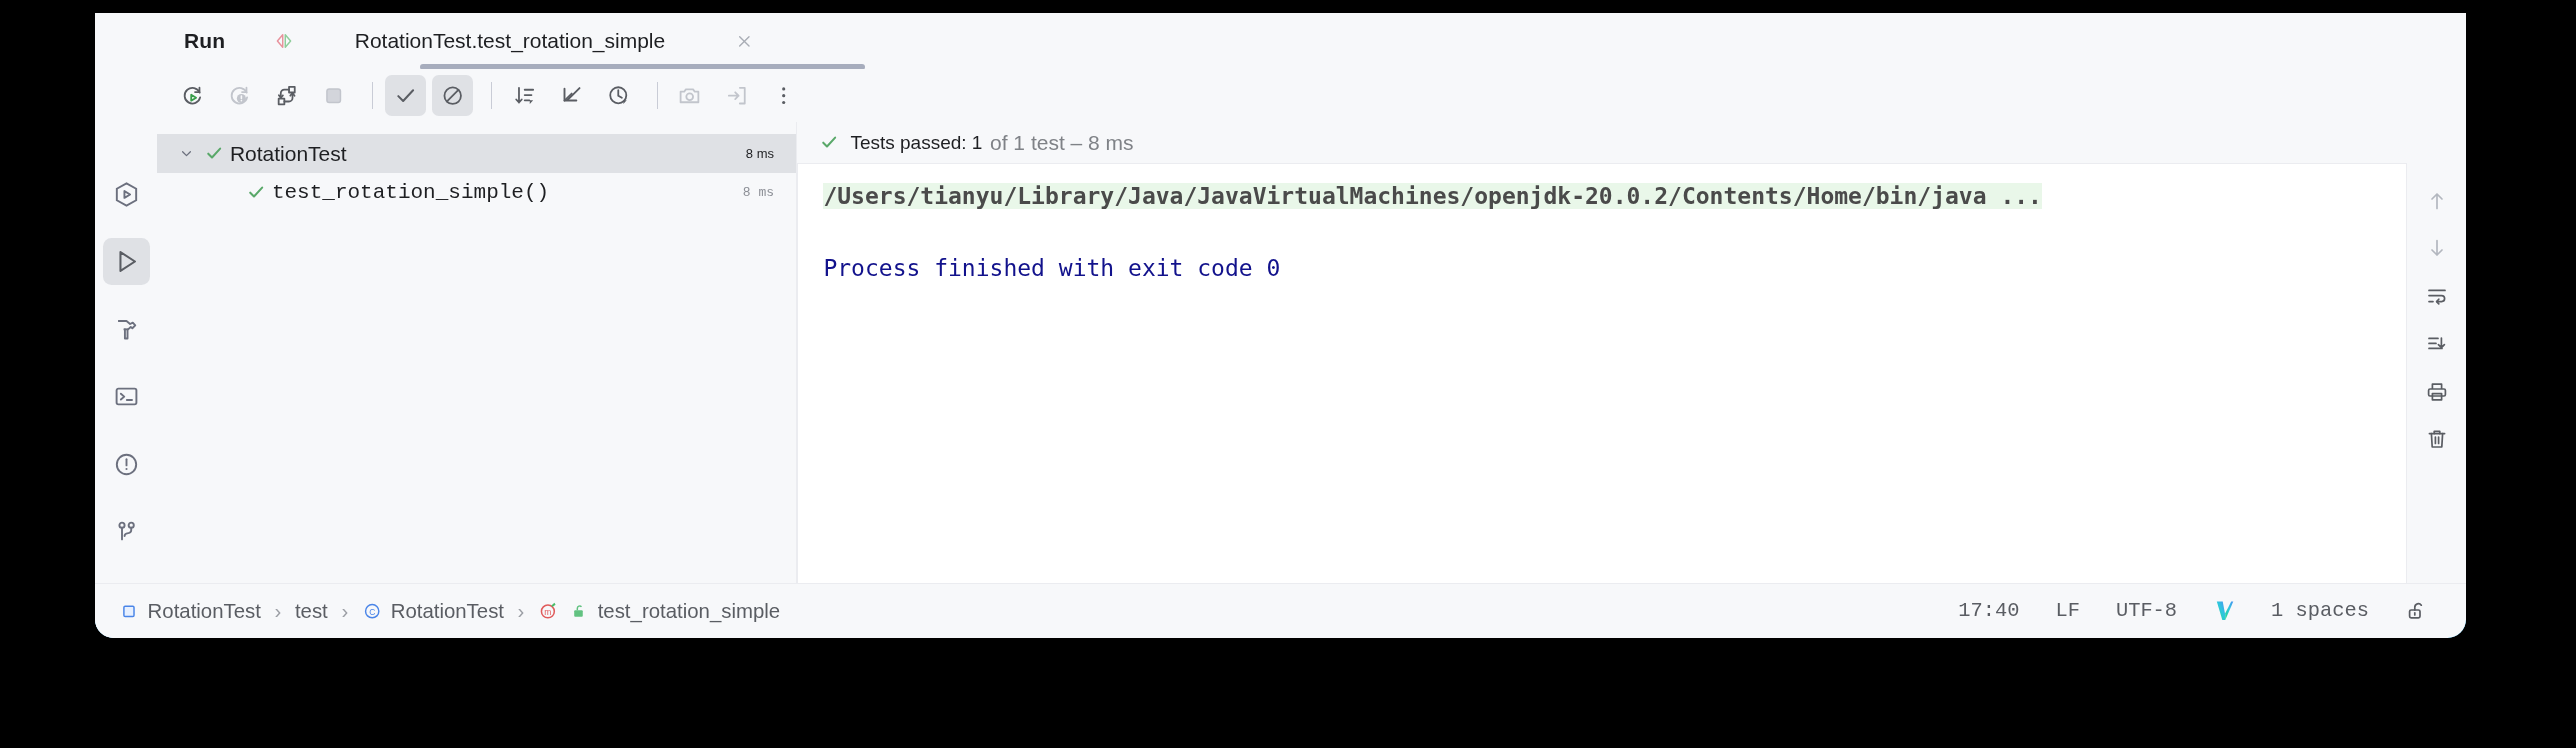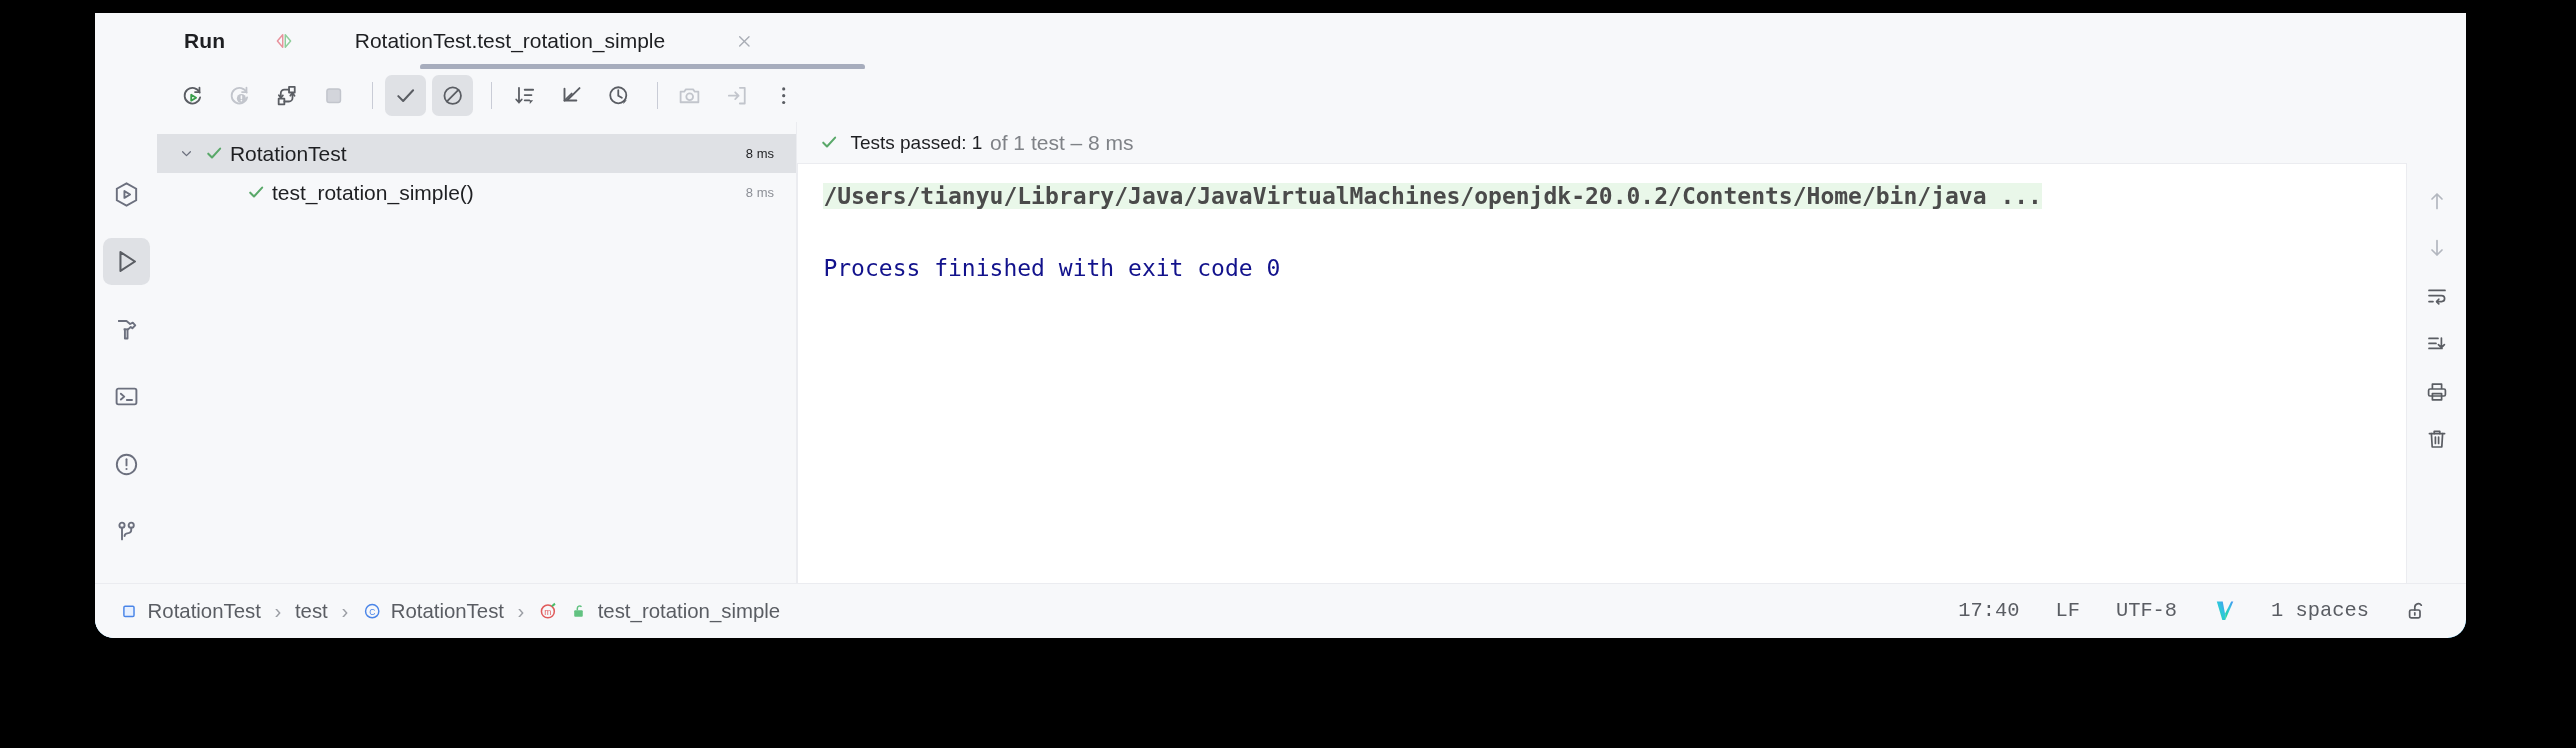--- a/index.html
+++ b/index.html
@@ -123,21 +123,21 @@
     height: 39px;
     position: relative;
     padding-right: 22px;
   }
   .tree-row.selected { background: #dfe1e5; }
   .tree-chevron { width: 25.4px; display:flex; align-items:center; justify-content:center; margin-left: 17px;}
   .tree-status { width: 30.5px; display:flex; align-items:center; justify-content:center;}
   .tree-label { font-size: 21px; color: #1e1f22; white-space: nowrap; }
   .tree-time { margin-left: auto; font-size: 13px; color: #1e1f22; }
   .tree-time.muted { color: #8c8f96; }
-  .tree-row.child { padding-left: 42px; }
+  .tree-row.child { padding-left: 42px; font-family: Liberation Mono, monospace; }
 
   
   #console-side {
     flex: 1; height: 461px;
     position: relative;
     background: #f7f8fa;
   }
   #tests-passed-bar {
     height: 41px;
     display: flex; align-items: center;

